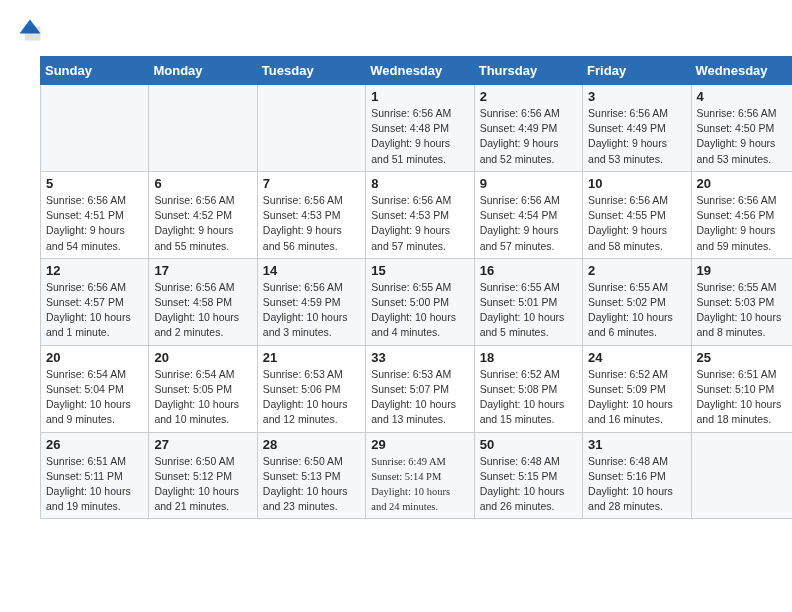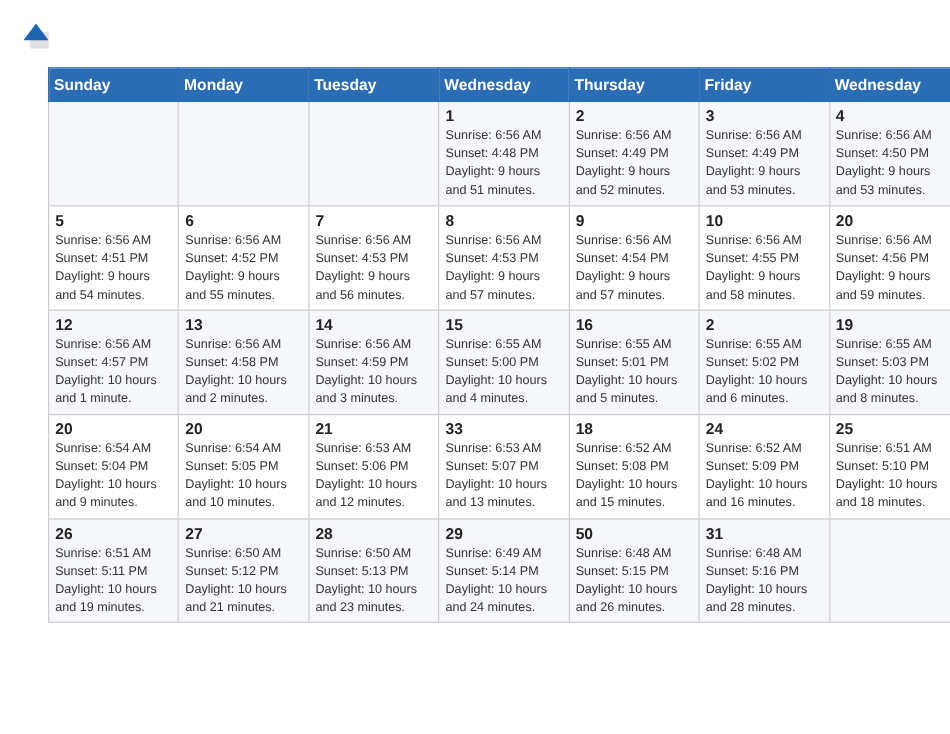--- a/index.html
+++ b/index.html
@@ -209,21 +209,21 @@
       </tr>
       <tr>
         <td>
           <span class="day-num">12</span>
           <div class="day-info" style="white-space: pre-line;">Sunrise: 6:56 AM
 Sunset: 4:57 PM
 Daylight: 10 hours
 and 1 minute.</div>
         </td>
         <td>
-          <span class="day-num">13</span>
+          <span class="day-num">17</span>
           <div class="day-info" style="white-space: pre-line;">Sunrise: 6:56 AM
 Sunset: 4:58 PM
 Daylight: 10 hours
 and 2 minutes.</div>
         </td>
         <td>
           <span class="day-num">14</span>
           <div class="day-info" style="white-space: pre-line;">Sunrise: 6:56 AM
 Sunset: 4:59 PM
 Daylight: 10 hours
@@ -326,21 +326,21 @@
         </td>
         <td>
           <span class="day-num">28</span>
           <div class="day-info" style="white-space: pre-line;">Sunrise: 6:50 AM
 Sunset: 5:13 PM
 Daylight: 10 hours
 and 23 minutes.</div>
         </td>
         <td>
           <span class="day-num">29</span>
-          <div class="day-info" style="white-space: pre-line;">Sunrise: 6:49 AM
+          <div class="day-info" style="white-space: pre-line; font-family: Liberation Serif, serif;">Sunrise: 6:49 AM
 Sunset: 5:14 PM
 Daylight: 10 hours
 and 24 minutes.</div>
         </td>
         <td>
           <span class="day-num">50</span>
           <div class="day-info" style="white-space: pre-line;">Sunrise: 6:48 AM
 Sunset: 5:15 PM
 Daylight: 10 hours
 and 26 minutes.</div>

